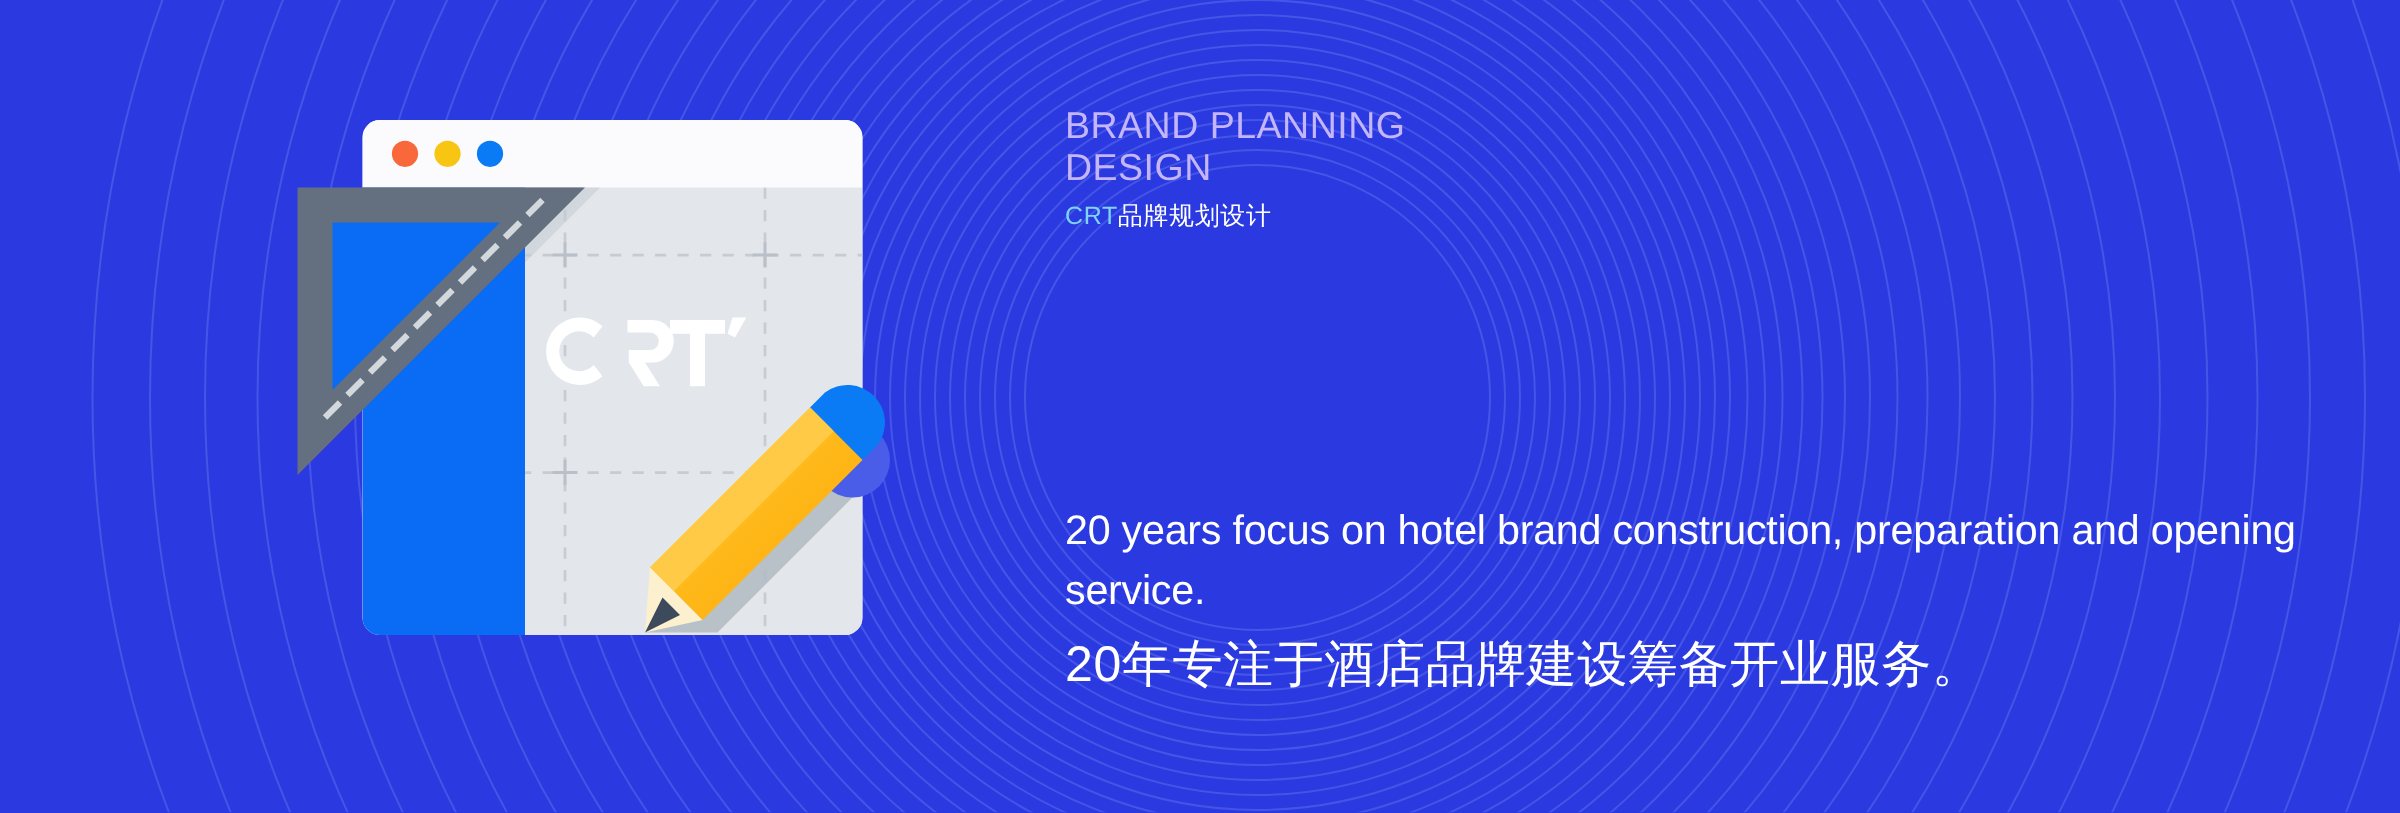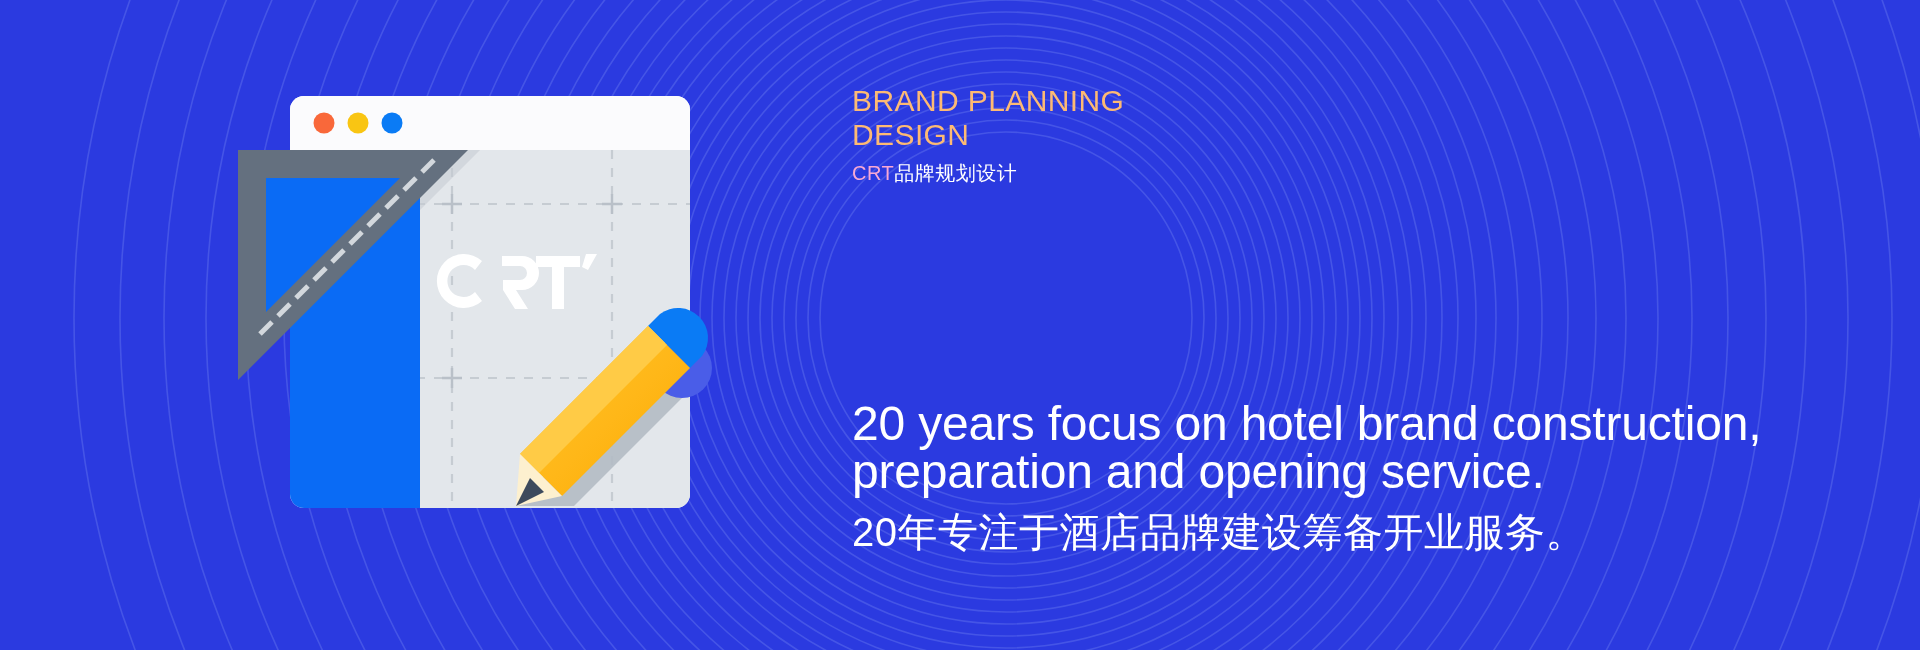--- a/index.html
+++ b/index.html
@@ -35,48 +35,48 @@
   .illustration svg { display: block; }
 
   
   .copy {
     position: absolute;
     left: 852px;
     top: 84px;
     width: 1020px;
   }
   .kicker {
-    color: #fdba74;
+    color: #c4b5fd;
     font-size: 30px;
     line-height: 34px;
     letter-spacing: 0.4px;
     font-weight: 400;
     white-space: pre-line;
   }
   .kicker-cn {
     margin-top: 9px;
     font-size: 20px;
     line-height: 24px;
     color: #ffffff;
     letter-spacing: 0.5px;
   }
   .kicker-cn .brand {
-    color: #f9a8d4;
+    color: #7dd3fc;
     letter-spacing: 0.5px;
   }
 
   .headline {
     position: absolute;
     left: 852px;
     top: 400px;
     width: 1030px;
   }
   .headline-en {
     color: #ffffff;
-    font-size: 48px;
+    font-size: 33px;
     line-height: 48px;
     font-weight: 400;
     letter-spacing: -0.2px;
   }
   .headline-cn {
     margin-top: 12px;
     color: #ffffff;
     font-size: 40px;
     line-height: 48px;
     letter-spacing: 0.5px;

